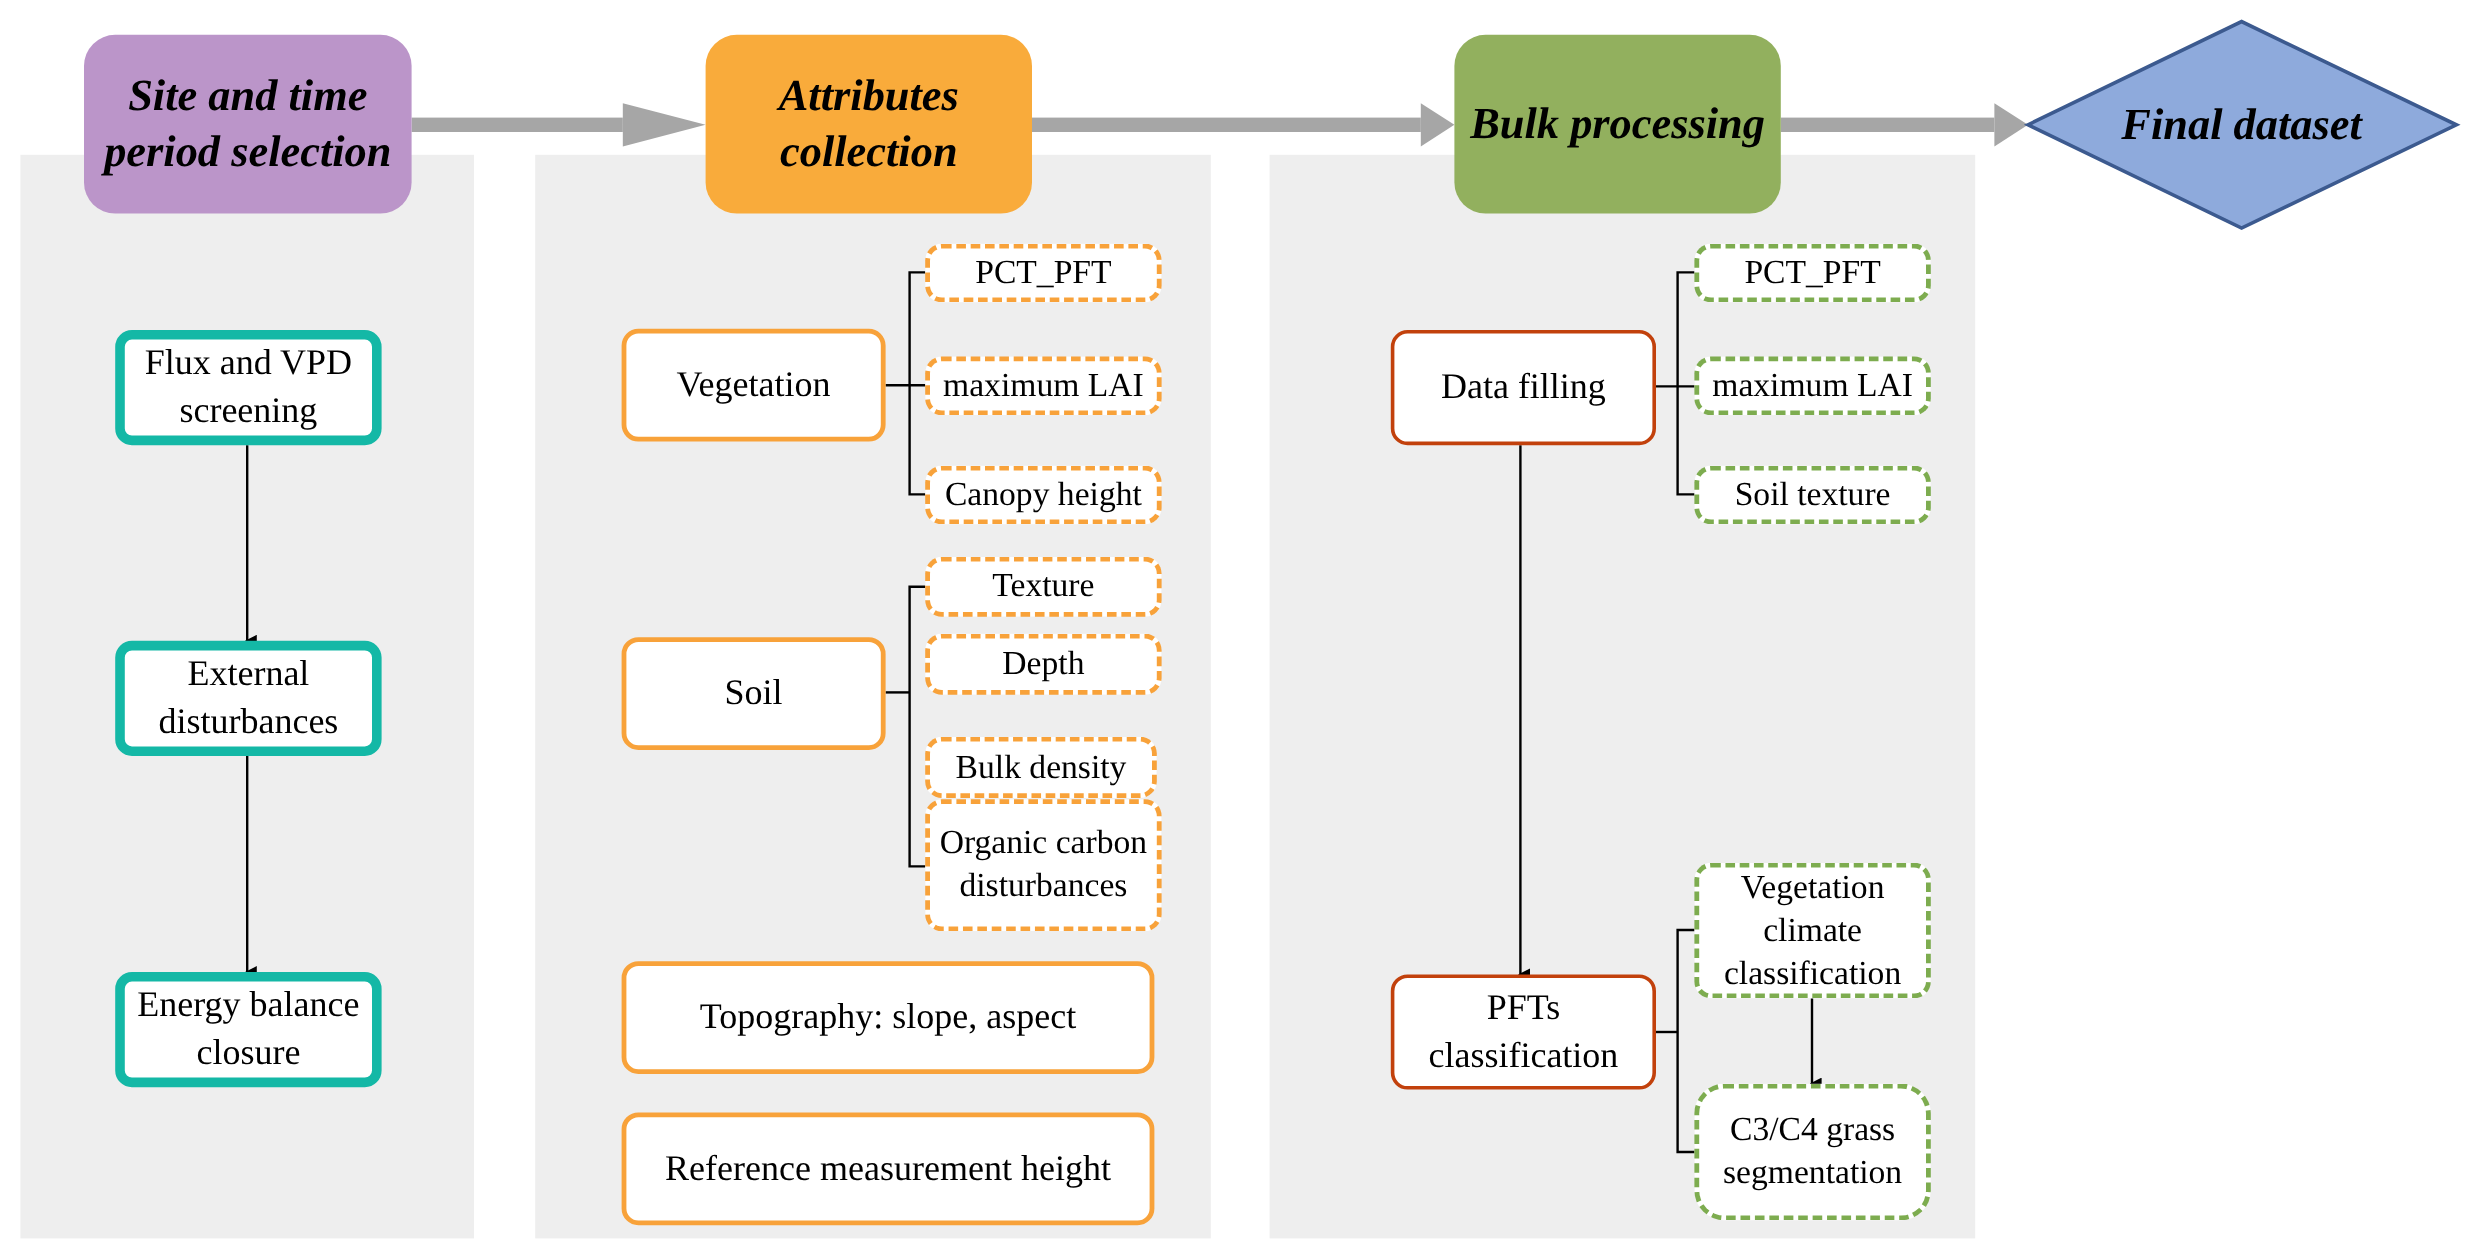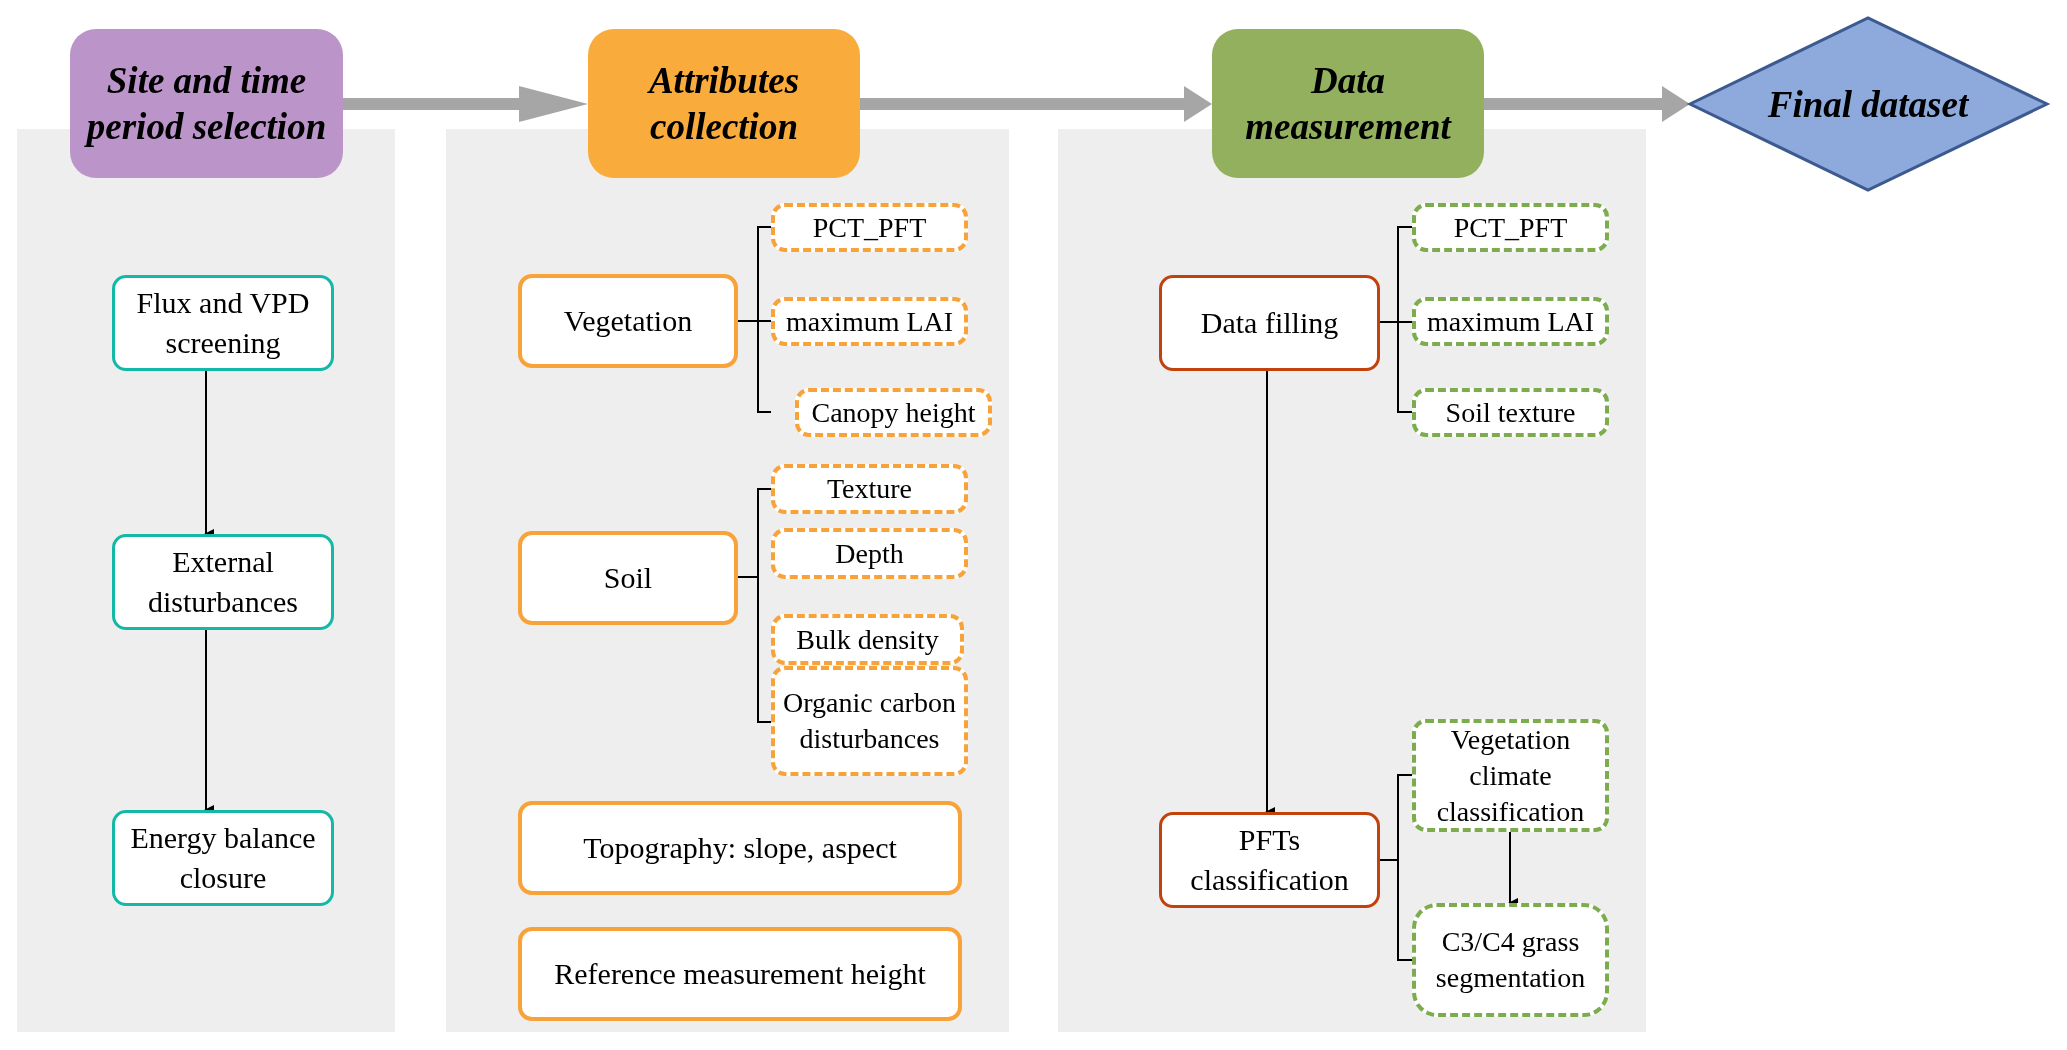--- a/index.html
+++ b/index.html
@@ -5,21 +5,21 @@
   html, body { margin: 0; padding: 0; background: #ffffff; }
   body { width: 2067px; height: 1050px; position: relative; overflow: hidden;
          font-family: "Liberation Serif", "DejaVu Serif", serif; color: #000; }
   .panel { position: absolute; background: #eeeeee; }
   .hdr { position: absolute; border-radius: 26px; display: flex; align-items: center;
          justify-content: center; text-align: center; font-weight: bold; font-style: italic;
          font-size: 37px; line-height: 46px; box-sizing: border-box; padding: 0 10px; }
   .box { position: absolute; background: #fff; border-radius: 14px; box-sizing: border-box;
          display: flex; align-items: center; justify-content: center; text-align: center;
          font-size: 30px; line-height: 40px; padding: 0 4px; }
-  .solid-purple { border: 3px solid #14b8a6; margin-left: 16px; }
+  .solid-purple { border: 8px solid #14b8a6; }
   .solid-orange { border: 4px solid #f8a23a; }
   .solid-green  { border: 3px solid #c2410c; }
   .dash-orange  { border: 4px dashed #f8a23a; font-size: 28px; line-height: 36px; }
   .dash-green   { border: 4px dashed #7dac4f; font-size: 28px; line-height: 36px; }
   svg.lines { position: absolute; left: 0; top: 0; width: 2067px; height: 1050px; pointer-events: none; }
   .diamond-label { position: absolute; display: flex; align-items: center; justify-content: center;
          font-weight: bold; font-style: italic; font-size: 37px; }
 </style>
 </head>
 <body>
@@ -71,31 +71,31 @@
 
   <g stroke="#000" stroke-width="2" fill="none">
     <line x1="1380" y1="860" x2="1398" y2="860"></line>
     <polyline points="1412,775 1398,775 1398,960 1412,960"></polyline>
   </g>
   <line x1="1510" y1="832" x2="1510" y2="903" stroke="#000" stroke-width="2" marker-end="url(#ah)"></line>
 </svg>
 
 <div class="hdr" style="left:70px;top:29px;width:273px;height:149px;background:#bb95c9;">Site and time period selection</div>
 <div class="hdr" style="left:588px;top:29px;width:272px;height:149px;background:#f9ab3b;">Attributes collection</div>
-<div class="hdr" style="left:1212px;top:29px;width:272px;height:149px;background:#92b05e;padding:0 2px;">Data measurement</div>
+<div class="hdr" style="left:1212px;top:29px;width:272px;height:149px;background:#92b05e;padding:0 2px;">Bulk processing</div>
 <div class="diamond-label" style="left:1740px;top:70px;width:256px;height:68px;">Final dataset</div>
 
 <div class="box solid-purple" style="left:96px;top:275px;width:222px;height:96px;">Flux and VPD screening</div>
 <div class="box solid-purple" style="left:96px;top:534px;width:222px;height:96px;">External disturbances</div>
 <div class="box solid-purple" style="left:96px;top:810px;width:222px;height:96px;">Energy balance closure</div>
 
 <div class="box solid-orange" style="left:518px;top:274px;width:220px;height:94px;">Vegetation</div>
 <div class="box dash-orange" style="left:771px;top:203px;width:197px;height:49px;">PCT_PFT</div>
 <div class="box dash-orange" style="left:771px;top:297px;width:197px;height:49px;">maximum LAI</div>
-<div class="box dash-orange" style="left:771px;top:388px;width:197px;height:49px;margin-left:24px;">Canopy height</div>
+<div class="box dash-orange" style="left:771px;top:388px;width:197px;height:49px;">Canopy height</div>
 
 <div class="box solid-orange" style="left:518px;top:531px;width:220px;height:94px;">Soil</div>
 <div class="box dash-orange" style="left:771px;top:464px;width:197px;height:50px;">Texture</div>
 <div class="box dash-orange" style="left:771px;top:528px;width:197px;height:51px;">Depth</div>
 <div class="box dash-orange" style="left:771px;top:595px;width:193px;height:51px;margin-top:19px;">Bulk density</div>
 <div class="box dash-orange" style="left:771px;top:666px;width:197px;height:110px;">Organic carbon disturbances</div>
 
 <div class="box solid-orange" style="left:518px;top:801px;width:444px;height:94px;">Topography: slope, aspect</div>
 <div class="box solid-orange" style="left:518px;top:927px;width:444px;height:94px;">Reference measurement height</div>
 

